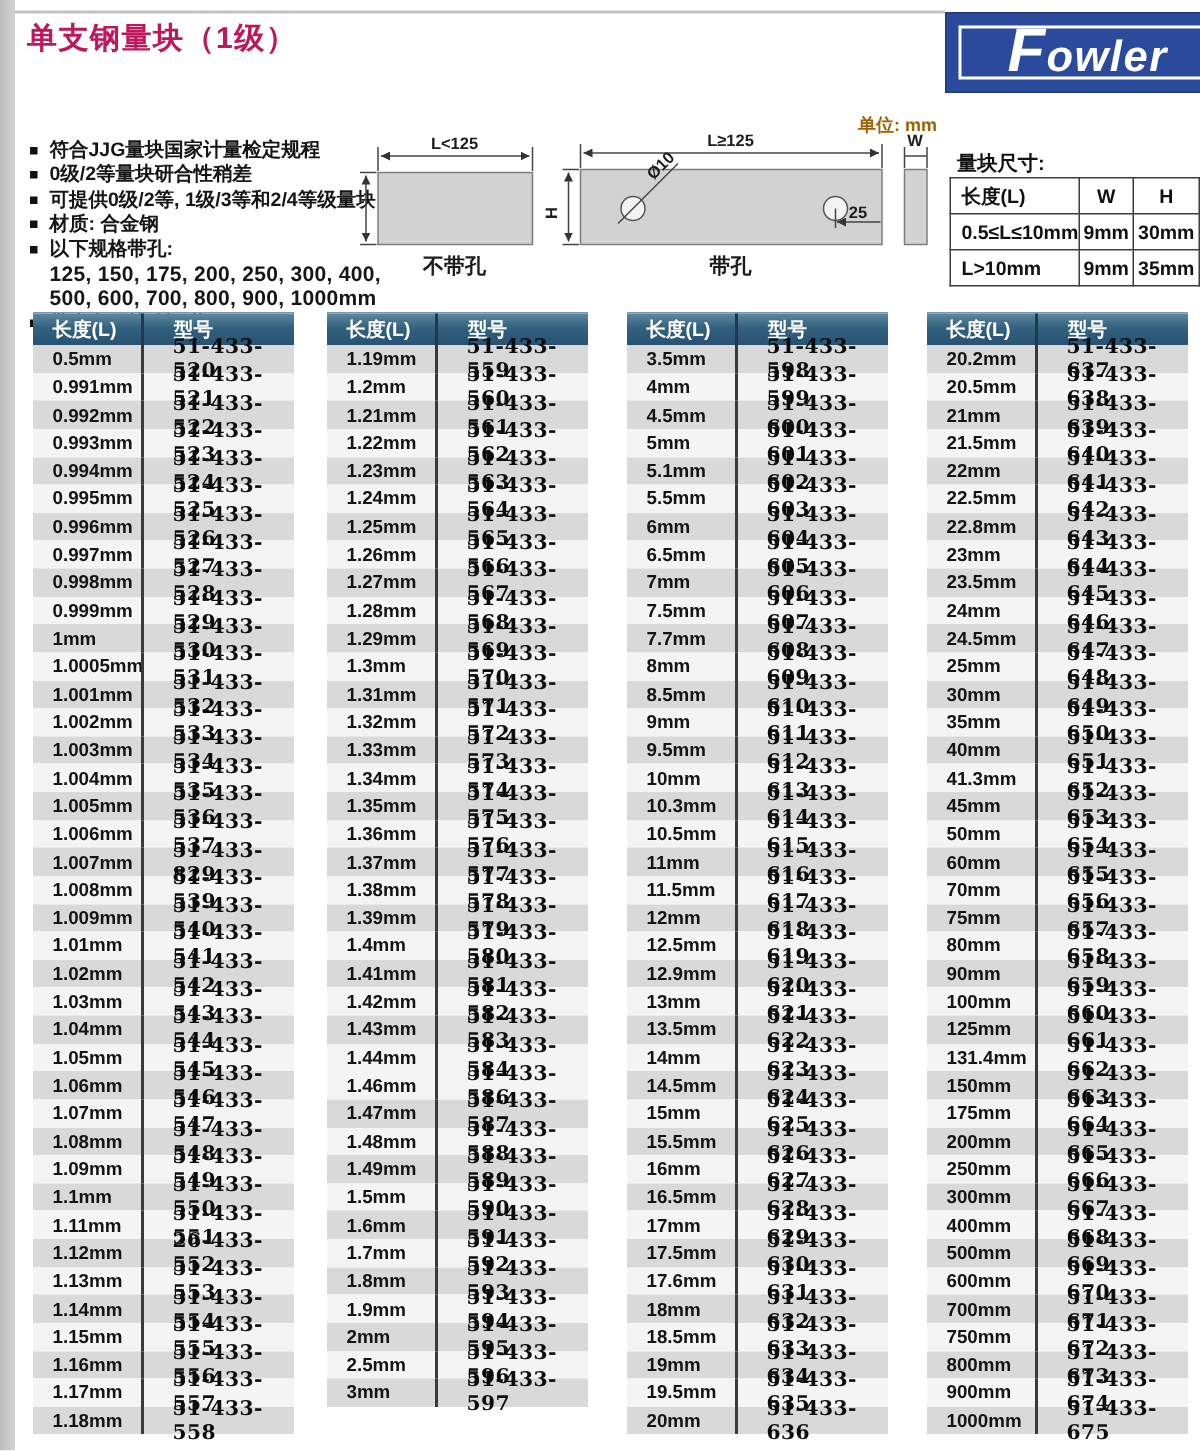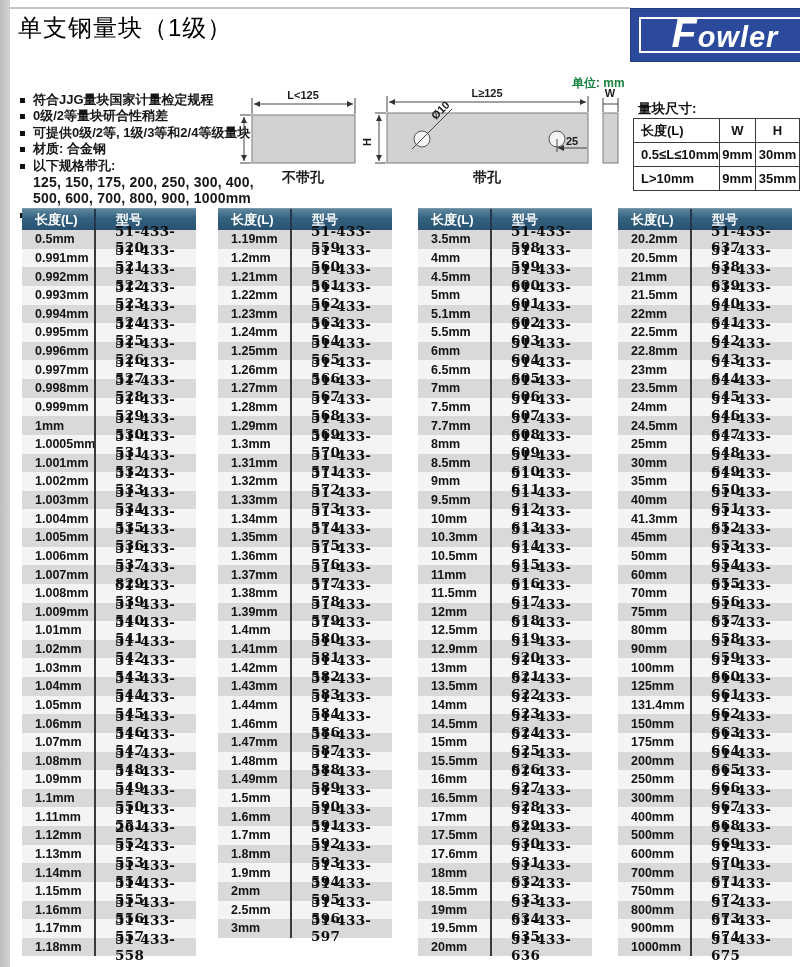--- a/index.html
+++ b/index.html
@@ -3,36 +3,36 @@
 <meta charset="utf-8">
 <style>
   * { margin:0; padding:0; box-sizing:border-box; }
   html,body { width:800px; height:967px; background:#ffffff;
     font-family:"Liberation Sans","DejaVu Sans",sans-serif; position:relative; overflow:hidden; }
 
   .scan-left-strip { position:absolute; left:0; top:0; width:10px; height:967px;
     background:linear-gradient(90deg,#bdbdbd,#d2d2d2); }
   .scan-top-line { position:absolute; left:10px; top:7px; width:620px; height:2px; background:#c3c3c3; }
 
-  .page-title { position:absolute; left:18px; top:12px; font-size:24px; font-weight:normal;
-    color:#000000; letter-spacing:1px; }
+  .page-title { position:absolute; left:18px; top:12px; font-size:20px; font-weight:bold;
+    color:#be185d; letter-spacing:1px; }
 
   .logo { position:absolute; left:630px; top:8px; width:194px; height:54px;
     background:#2b4a9b; border:1px solid #203a7e; padding:8px; display:flex; }
   .logo-frame { flex:1; border:2px solid #ffffff; display:flex; align-items:center; justify-content:center; }
   .logo-text { color:#ffffff; font-style:italic; font-weight:bold; font-size:29px;
     letter-spacing:1px; line-height:1; padding:0 4px 3px 0; display:block; }
   .logo-text::first-letter { font-size:41px; }
 
   .features { position:absolute; left:20px; top:64px; list-style:none; width:420px;margin-top:28px; }
   .feature { display:flex; gap:8px; line-height:16.4px; font-size:13px; font-weight:bold; color:#161616; }
   .bullet { width:5px; height:5px; background:#111; margin-top:6px; flex:none; }
   .fsub { font-size:14px; letter-spacing:0.2px; }
 
-  .unit-label { position:absolute; left:572px; top:75px; font-size:12px; font-weight:bold; color:#15803d; }
+  .unit-label { position:absolute; left:572px; top:75px; font-size:12px; font-weight:bold; color:#a16207; }
 
   .diagram { position:absolute; left:240px; top:70px; }
   .diagram text { font-family:"Liberation Sans","DejaVu Sans",sans-serif; font-weight:bold; fill:#1c1c1c; }
 
   .size-caption { position:absolute; left:638px; top:100px; font-size:13.5px; font-weight:bold; color:#111; }
   .size-table { position:absolute; left:633px; top:118px; border-collapse:collapse; background:#fff; }
   .size-table th, .size-table td { border:1px solid #3c3c3c; font-size:13px; font-weight:bold;
     color:#111; height:24px; text-align:center; }
   .size-table .c0 { width:82px; text-align:left; padding-left:7px; }
   .size-table .c1 { width:37px; }

